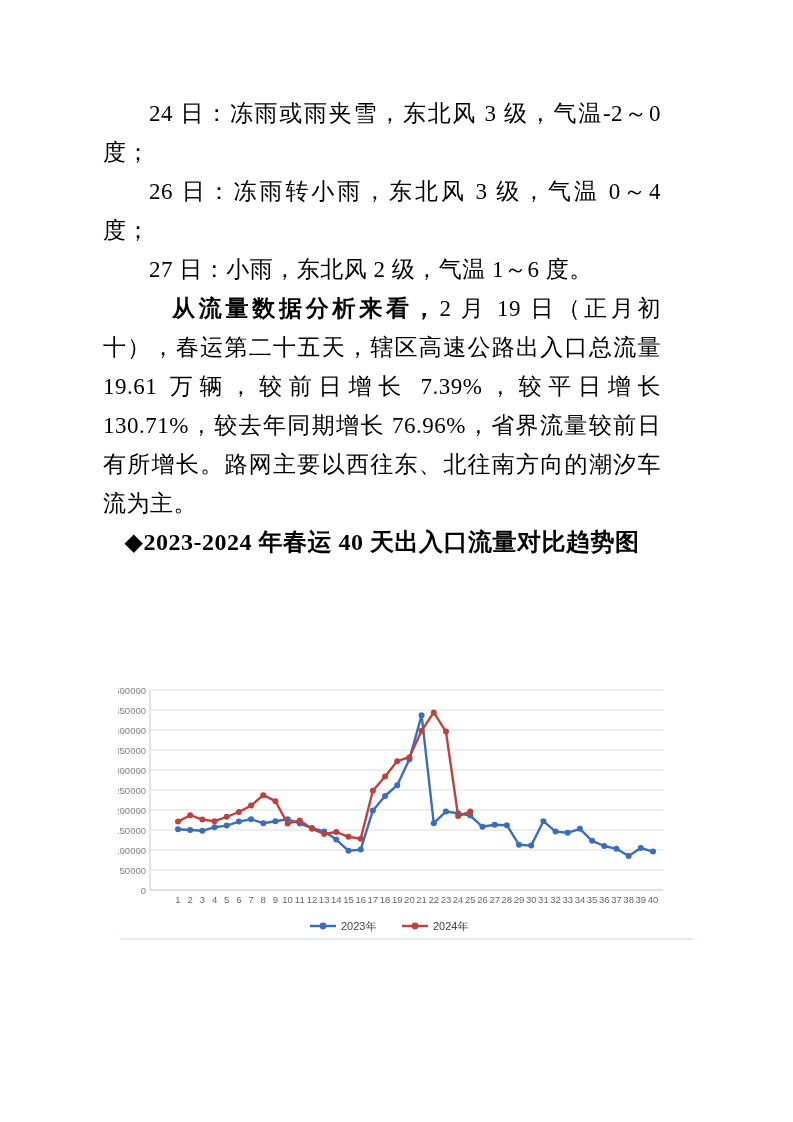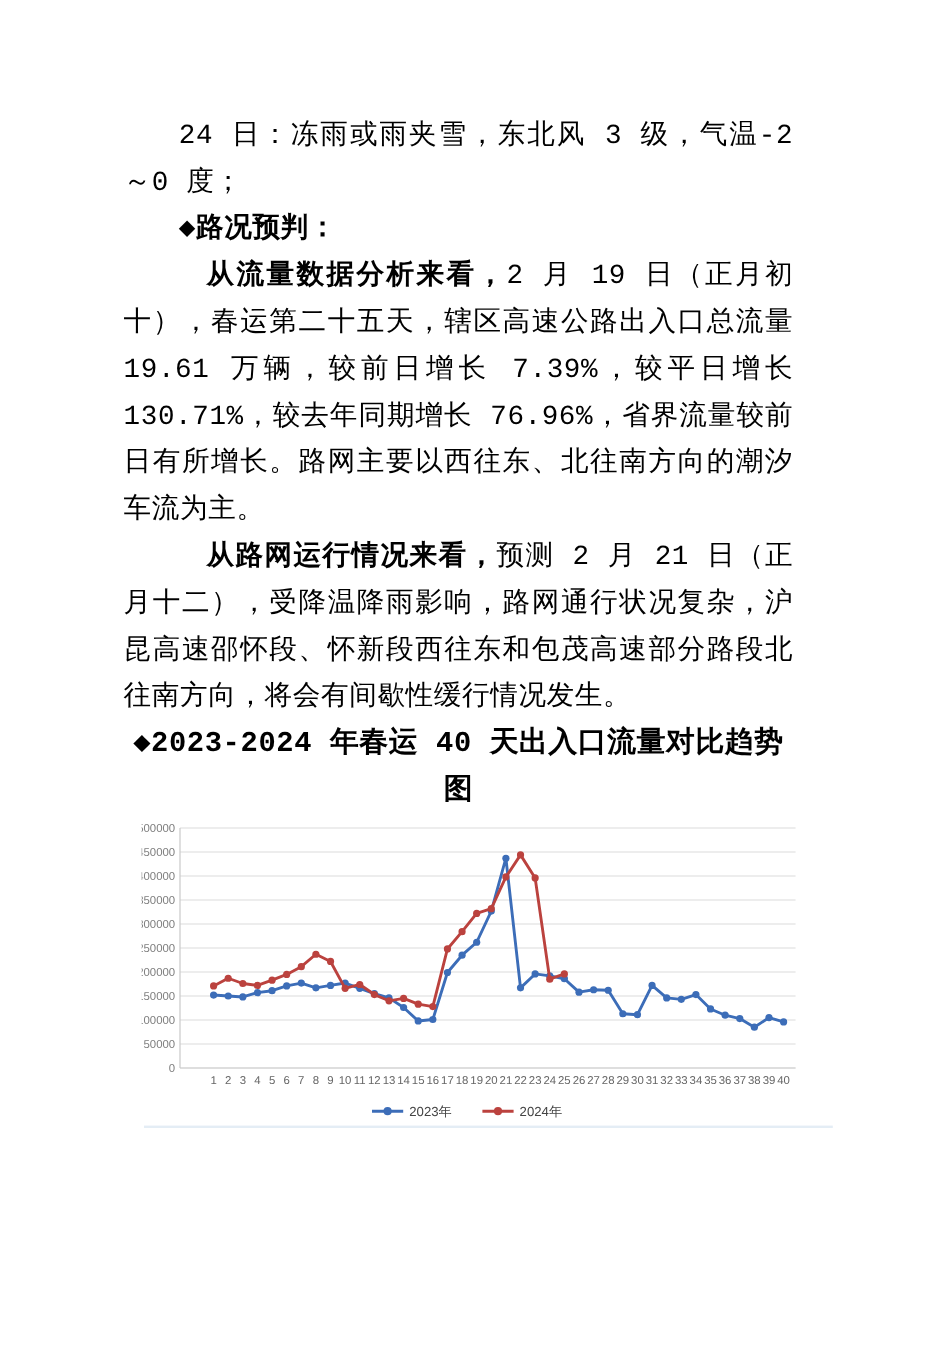--- a/index.html
+++ b/index.html
@@ -9,21 +9,20 @@
     background:#ffffff;
     overflow:hidden;
     font-family:"Liberation Serif","DejaVu Serif",serif;
     color:#000;
   }
   .doc-text {
     position:absolute;
     top:94px; left:103px; width:558px;
     font-size:23px; line-height:39px;
     letter-spacing:0.5px;
-    font-family:Liberation Mono, monospace;
   }
   .doc-text p { margin:0; text-align:justify; text-justify:inter-ideograph; }
   .doc-text p.indent { text-indent:2em; }
   .bold { font-weight:bold;margin-left:23px; }
   .chart-title {
     text-align:center !important;
     font-weight:bold;
     font-size:24px;
   }
   .chart-box {
@@ -34,23 +33,23 @@
   .chart-box svg { display:block; }
   svg text { font-family:"Liberation Sans","DejaVu Sans",sans-serif; }
 </style>
 </head>
 <body>
 
 <div class="page">
 
   <div class="doc-text">
     <p class="indent">24 日：冻雨或雨夹雪，东北风 3 级，气温-2～0 度；</p>
-    <p class="indent bold">◆路况预判：</p>
+    <p class="indent">26 日：冻雨转小雨，东北风 3 级，气温 0～4 度；</p>
+    <p class="indent">27 日：小雨，东北风 2 级，气温 1～6 度。</p>
     <p class="indent"><span class="bold">从流量数据分析来看，</span><span>2 月 19 日（正月初十），春运第二十五天，辖区高速公路出入口总流量 19.61 万辆，较前日增长 7.39%，较平日增长 130.71%，较去年同期增长 76.96%，省界流量较前日有所增长。路网主要以西往东、北往南方向的潮汐车流为主。</span></p>
-    <p class="indent"><span class="bold">从路网运行情况来看，</span><span>预测 2 月 21 日（正月十二），受降温降雨影响，路网通行状况复杂，沪昆高速邵怀段、怀新段西往东和包茂高速部分路段北往南方向，将会有间歇性缓行情况发生。</span></p>
     <p class="chart-title">◆2023-2024 年春运 40 天出入口流量对比趋势图</p>
   </div>
 
   <div class="chart-box">
     <svg id="chart-svg" width="578" height="266" viewBox="0 0 578 266">
         <g>
           <line x1="32" y1="214" x2="545" y2="214" stroke="#bdbdbd" stroke-width="1"></line>
           <line x1="32" y1="194" x2="545" y2="194" stroke="#dcdcdc" stroke-width="1"></line>
           <line x1="32" y1="174" x2="545" y2="174" stroke="#dcdcdc" stroke-width="1"></line>
           <line x1="32" y1="154" x2="545" y2="154" stroke="#dcdcdc" stroke-width="1"></line>

